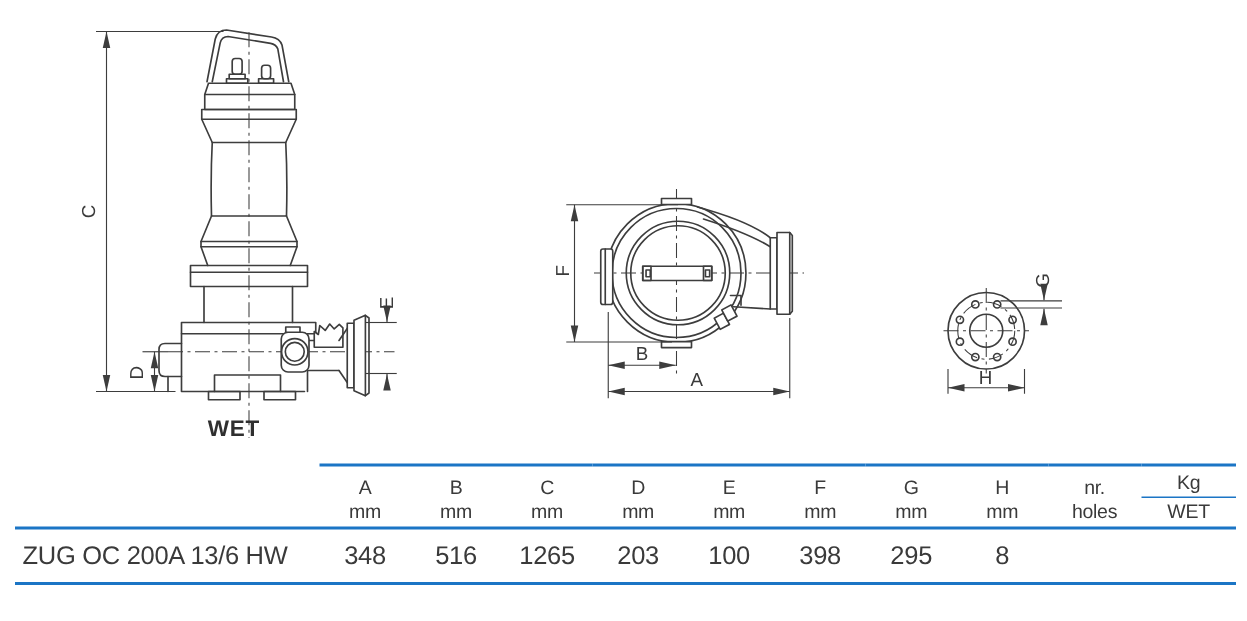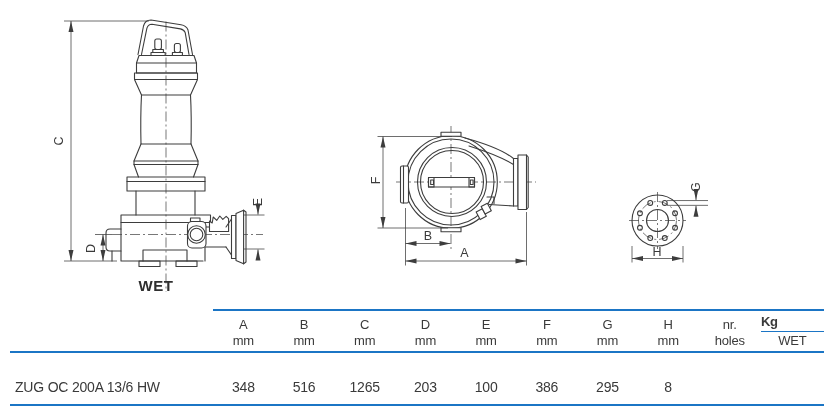--- a/index.html
+++ b/index.html
@@ -12,23 +12,23 @@
   .cl {fill:none;stroke:#3d3d3d;stroke-width:0.7;stroke-dasharray:10 3 2 3;}
   .dimtxt{font-size:12.5px;fill:#3a3a3a;}
   .cap{font-size:15px;font-weight:bold;fill:#2f2f2f;letter-spacing:0.5px;}
 
   .spec-table{position:absolute;left:10px;top:302px;width:814px;letter-spacing:-0.2px;}
   .grid{display:grid;grid-template-columns:203px repeat(8,60.7px) 62.4px 63px;box-sizing:border-box;}
   .thead{margin-top:7px;border-bottom:2px solid #1b75c5;}
   .hc{height:42px;display:flex;flex-direction:column;justify-content:flex-end;align-items:center;
       padding-bottom:3px;line-height:15.5px;font-size:13px;box-sizing:border-box;}
   .hc.bt{border-top:2px solid #1b75c5;}
-  .hl.under{border-bottom:1.6px solid #1b75c5;width:100%;padding-bottom:1px;margin-bottom:1px;font-weight:bold;}
+  .hl.under{border-bottom:1.6px solid #1b75c5;width:100%;text-align:center;padding-bottom:1px;margin-bottom:1px;}
   .tbody{border-bottom:2px solid #1b75c5;}
-  .dc{height:35px;display:flex;align-items:center;justify-content:center;font-size:14px;margin-top:16px;}
+  .dc{height:35px;display:flex;align-items:center;justify-content:center;font-size:17px;}
   .dc.model{justify-content:flex-start;padding-left:5px;}
 </style>
 </head>
 <body>
 
 <div class="screen">
 
   <svg width="831" height="300" viewBox="0 0 831 300">
     <defs>
       <marker id="arr" orient="auto-start-reverse" markerUnits="userSpaceOnUse" markerWidth="12" markerHeight="7" refX="11.5" refY="3.5">
@@ -226,19 +226,19 @@
       </div>
     </div>
 
     <div class="grid tbody">
       <div class="dc model">ZUG OC 200A 13/6 HW</div>
       <div class="dc">348</div>
       <div class="dc">516</div>
       <div class="dc">1265</div>
       <div class="dc">203</div>
       <div class="dc">100</div>
-      <div class="dc">386</div>
+      <div class="dc">398</div>
       <div class="dc">295</div>
       <div class="dc">8</div>
     </div>
   </div>
 
 </div>
 
 </body></html>

